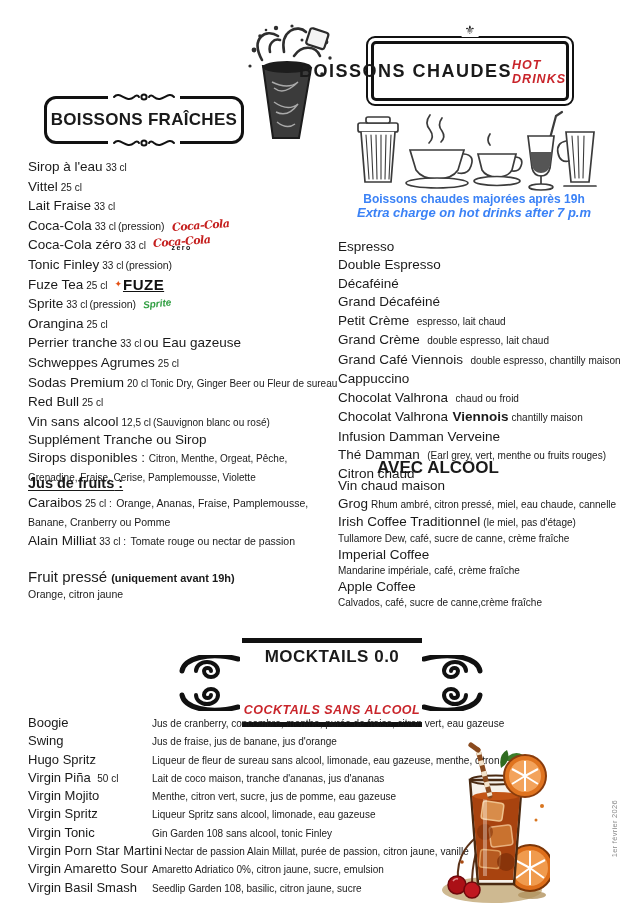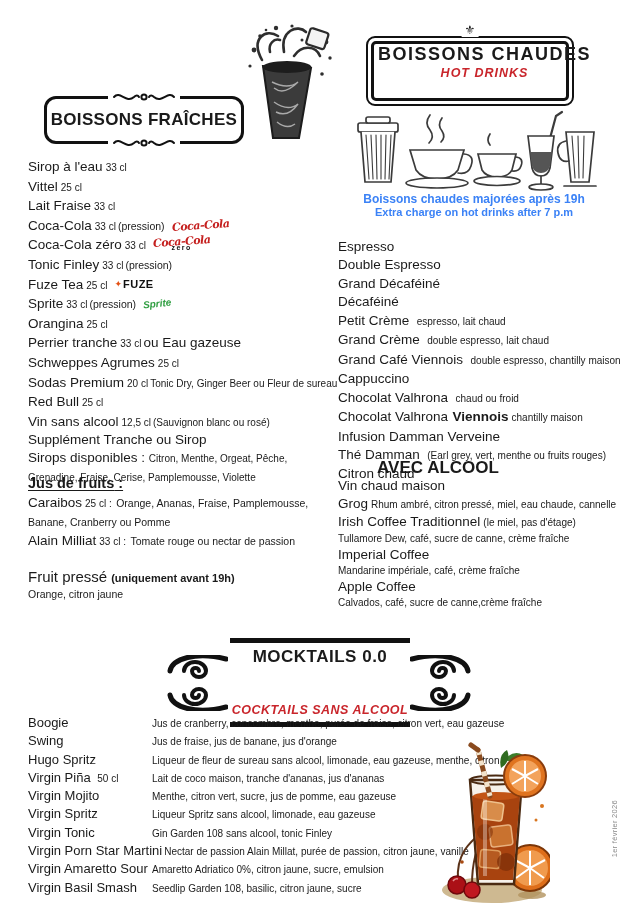--- a/index.html
+++ b/index.html
@@ -10,21 +10,21 @@
   
   .frame-left { position:absolute; left:44px; top:96px; width:200px; height:48px;
     border:3px solid #111; border-radius:12px; display:flex; align-items:center; justify-content:center; }
   .frame-left .title { font-size:17px; font-weight:700; letter-spacing:.3px; white-space:nowrap; }
   .frame-orn { position:absolute; left:50%; transform:translateX(-50%); background:#fff; padding:0 4px; line-height:0; }
   .frame-orn.top { top:-8px; } .frame-orn.bot { bottom:-8px; }
 
   .frame-right { position:absolute; left:366px; top:36px; width:208px; height:70px;
     border:2px solid #111; border-radius:9px; padding:3px; }
   .frame-right .inner { width:100%; height:100%; border:3px solid #111; border-radius:5px;
-    display:flex; flex-direction:column; align-items:center; justify-content:flex-start;padding-left:29px; }
+    display:flex; flex-direction:row; align-items:center; justify-content:flex-end; }
   .frame-right .title { font-size:18px; font-weight:700; letter-spacing:1.5px; white-space:nowrap; }
   .frame-right .subtitle { font-size:12.5px; font-weight:700; font-style:italic; letter-spacing:1px; margin-top:1px; }
   .fleur { position:absolute; top:-15px; left:50%; transform:translateX(-50%); background:#fff;
     padding:0 3px; font-size:12px; color:#111; line-height:14px; }
 
   
   .col { position:absolute; }
   .row { line-height:17.6px; white-space:nowrap; }
   .iname { font-size:13.5px; }
   .iname.b { font-weight:700; }
@@ -37,48 +37,48 @@
   .row.wrap { white-space:normal; }
 
   
   .brand { margin-left:7px; display:inline-flex; align-items:center; vertical-align:middle; }
   .logo-coca .logo-text, .logo-coca_zero .logo-text {
     font-family:"DejaVu Serif", serif; font-style:italic; font-weight:700; color:#c5201f;
     font-size:11px; letter-spacing:-.5px; display:inline-block; transform:rotate(-4deg); }
   .logo-coca_zero { flex-direction:column; line-height:8px; }
   .logo-coca_zero .logo-sub { color:#111; font-size:7px; font-weight:700; letter-spacing:1.5px; margin-top:-2px; font-style:normal; }
   .logo-fuze .logo-icon { color:#e34f12; font-size:9px; margin-right:1px; }
-  .logo-fuze .logo-text { color:#111; font-weight:700; font-size:11px; letter-spacing:.5px; }
+  .logo-fuze .logo-text { color:#111; font-weight:700; font-size:15px; letter-spacing:.5px;text-decoration:underline; }
   .logo-sprite .logo-text { color:#2f9e41; font-weight:700; font-style:italic; font-size:10px; display:inline-block; transform:rotate(-6deg); }
 
   
   .supplement { margin-top:15px; }
   .supplement .line1 { font-size:13.5px; line-height:19px; }
   .supplement .line2 { font-size:13.5px; line-height:18px; white-space:normal; }
   .supplement .small { font-size:10px; }
   .jus-heading { font-size:14.5px; font-weight:700; text-decoration:underline; text-underline-offset:2px;
     margin-top:14px; line-height:19px; }
   .jus-heading .colon { text-decoration:none; }
   .jus .row { white-space:normal; line-height:17px; }
   .jus .idesc { font-size:10.5px; }
   .fruit { margin-top:20px; }
   .fruit .fname { font-size:15px; }
   .fruit .fnote { font-size:11px; font-weight:700; margin-left:4px; }
   .fruit .fdesc { font-size:10.5px; line-height:17px; }
 
   
   .notice { position:absolute; left:350px; top:192px; width:248px; text-align:center; }
   .notice .fr { font-size:12px; font-weight:700; line-height:14px; }
-  .notice .en { font-size:11px; font-weight:700; line-height:13px; }
+  .notice .en { font-size:13px; font-weight:700; font-style:italic; line-height:13px; }
   .right-rows .row { line-height:17.45px; }
   .avec-heading { font-size:17px; font-weight:700; text-align:center; width:200px; line-height:18px; margin-top:0px; }
   .alcool-rows .row { line-height:16.5px; }
 
   
-  .mock-banner { position:absolute; left:166px; top:638px; width:308px; display:grid;
+  .mock-banner { position:absolute; left:178px; top:638px; width:308px; display:grid;
     grid-template-columns:64px 1fr 64px; align-items:center; }
   .mock-center { display:flex; flex-direction:column; align-items:center; }
   .mock-bar { height:5px; background:#111; width:100%; }
   .mock-title { font-size:17px; font-weight:700; letter-spacing:.5px; margin-top:4px; line-height:20px; }
   .mock-sub { font-size:12.5px; font-weight:700; font-style:italic; letter-spacing:.5px; line-height:16px; margin-bottom:4px; }
   .mock-rows { position:absolute; left:28px; top:714px; width:430px; }
   .mock-rows .row { display:flex; align-items:baseline; line-height:17.3px; }
   .mock-rows .mname { font-size:13px; flex:0 0 auto; min-width:122px; }
   .mock-rows .mdesc { font-size:10px; margin-left:2px; }
 
@@ -292,25 +292,25 @@
 
       <div class="row">
         <span class="iname">Espresso</span> 
       </div>
 
       <div class="row">
         <span class="iname">Double Espresso</span> 
       </div>
 
       <div class="row">
+        <span class="iname">Décaféiné</span> 
+      </div>
+
+      <div class="row">
         <span class="iname">Grand Décaféiné</span> 
-      </div>
-
-      <div class="row">
-        <span class="iname">Décaféiné</span> 
       </div>
 
       <div class="row">
         <span class="iname">Petit Crème</span> <span class="idetail">espresso, lait chaud</span>
       </div>
 
       <div class="row">
         <span class="iname">Grand Crème</span> <span class="idetail">double espresso, lait chaud</span>
       </div>
 

